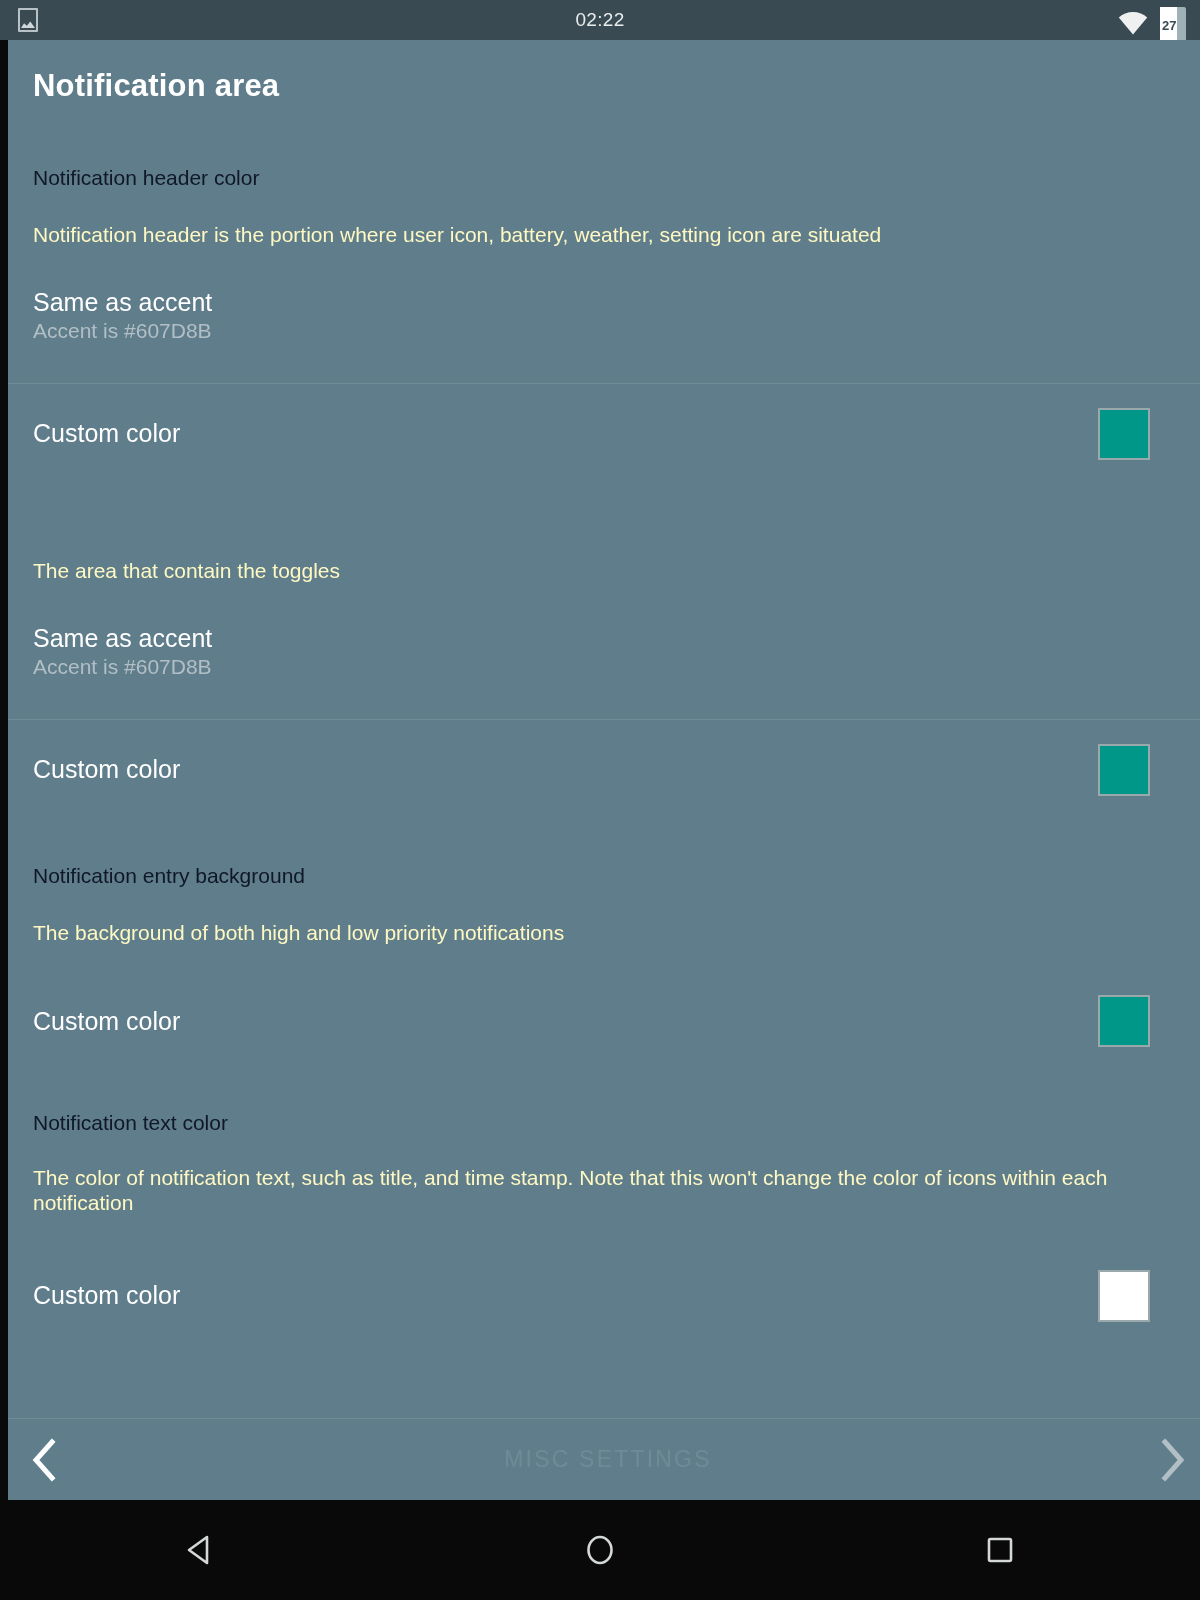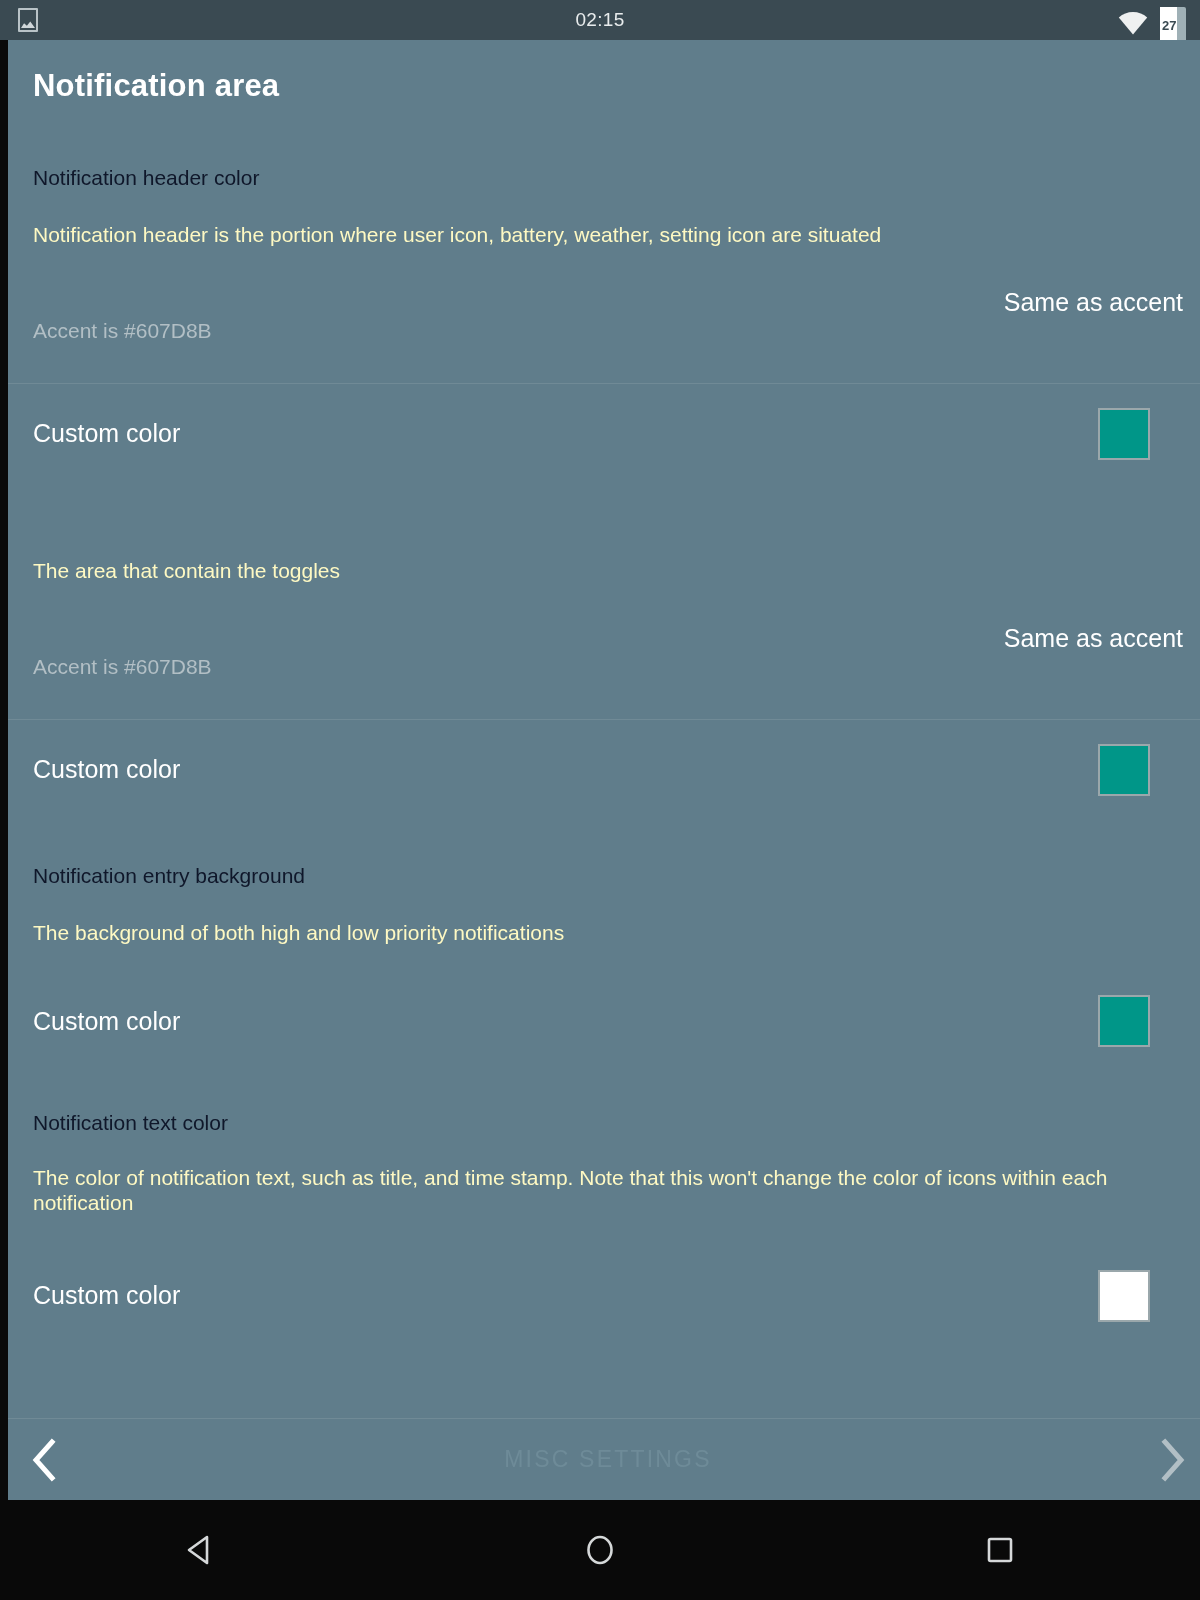--- a/index.html
+++ b/index.html
@@ -58,21 +58,21 @@
 
   .group-title {
     color:#0f172a; font-size:21px; padding:0 25px;
   }
   .group-desc {
     color:#fef9c3; font-size:21px; padding:0 25px; line-height:1.2;
   }
   .row {
     position:relative; padding:0 25px;
   }
-  .row-title { color:#ffffff; font-size:25px; line-height:1.1;text-align:right; }
+  .row-title { color:#ffffff; font-size:25px; line-height:1.1; }
   .row-sub   { color:#b2bfc5; font-size:21px; line-height:1.35; }
 
   .divider { height:1px; width:100%; background:rgba(255,255,255,.10); }
 
   .swatch {
     position:absolute; right:58px;
     width:52px; height:52px; border:2px solid #9aa7ab;
   }
 
   
@@ -98,21 +98,21 @@
 </style>
 </head>
 <body>
 
 <div id="screen">
 
   <div class="statusbar">
     <div class="sb-left">
       <span class="img-icon"></span>
     </div>
-    <div class="sb-clock">02:15</div>
+    <div class="sb-clock">02:22</div>
     <div class="sb-right">
       <span>
         <svg width="30" height="23" viewBox="0 0 30 23">
           <path d="M15 22.5 L0.8 5.6 A21 21 0 0 1 29.2 5.6 Z" fill="#ffffff" opacity="0.92"></path>
         </svg>
       </span>
       <span class="batt">
         <span>27</span>
       </span>
     </div>

